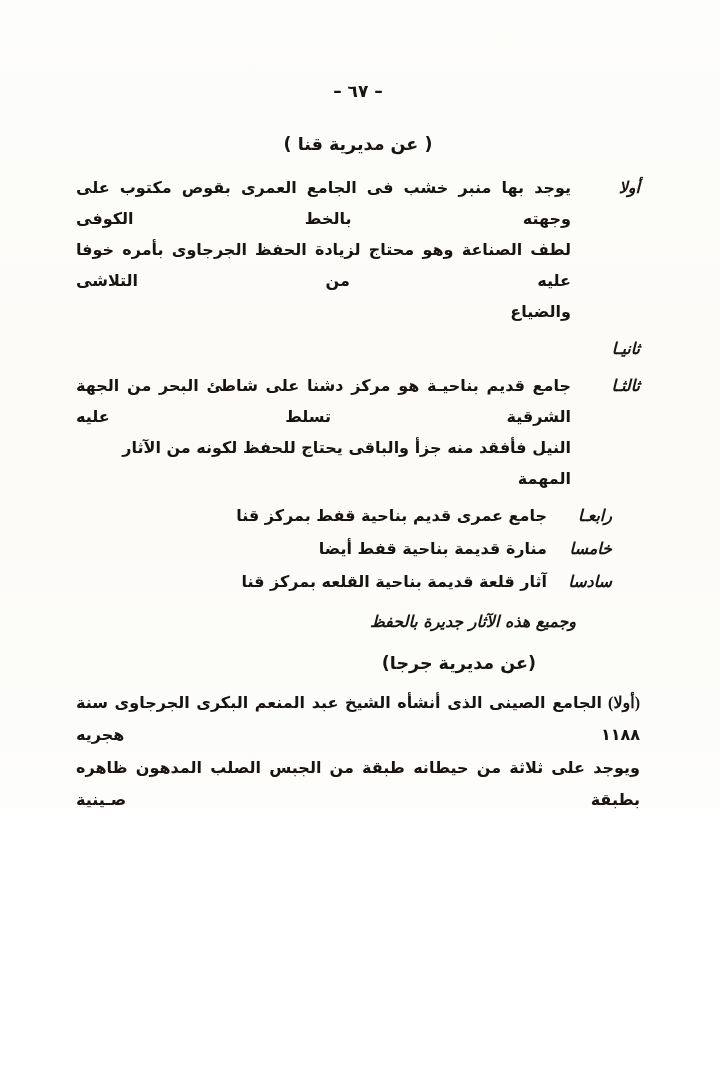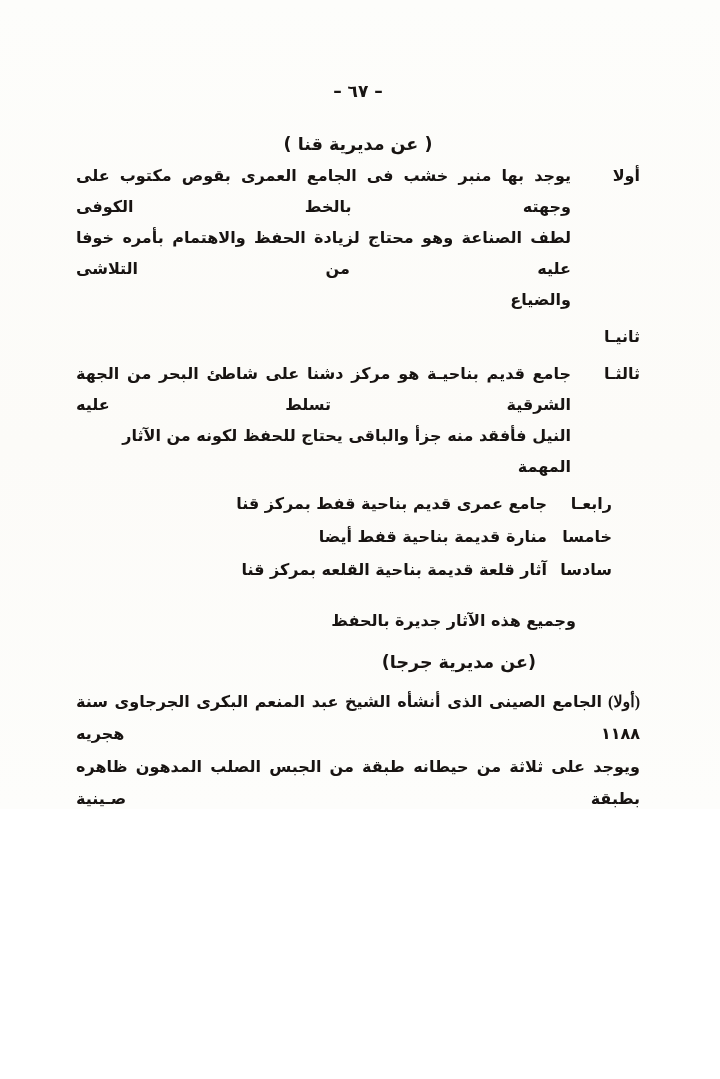--- a/index.html
+++ b/index.html
@@ -22,59 +22,60 @@
     overflow: hidden;
   }
   .pagenum {
     text-align: center;
     font-size: 17px;
     letter-spacing: 2px;
     margin-bottom: 22px;
   }
   .sec-heading {
     font-size: 17.5px;
-    margin-bottom: 0;
+    margin-bottom: 12px;
   }
   .h-center { text-align: center; }
   .h-girga {
     width: fit-content;
     margin: 0 104px 8px 0;
   }
   .item { display: flex; gap: 13px; margin-bottom: 6px; }
-  .item .marker { flex: 0 0 56px; white-space: nowrap; }
+  .item .marker { flex: 0 0 56px; white-space: nowrap; font-style: italic; }
   .item .body { flex: 1 1 auto; min-width: 0; }
   .item.short { margin-right: 28px; margin-bottom: 1px; line-height: 32px; }
   .item.short .marker { flex-basis: 52px; }
   .line { text-align: right; }
   .line.j { text-align: justify; text-align-last: justify; }
   .indent1 { margin-right: 40px; }
   .closing {
-    margin: 19px 64px 10px 0;
+    margin: 8px 64px 10px 0;
     line-height: 32px;
+    font-style: italic;
   }
   .intro .line { line-height: 32px; }
   .intro-l2 { margin-right: 158px; }
   .gpara { margin-top: 4px; }
   .gpara .line { line-height: 32.4px; }
   .inline-marker { margin-left: 6px; font-family: Liberation Serif, serif; }
 </style>
 </head>
 <body>
 
 <div class="page">
 
   <div class="pagenum">– ٦٧ –</div>
 
   <div class="sec-heading h-center">( عن مديرية قنا )</div>
 
   <div class="item">
     <div class="marker">أولا</div>
     <div class="body">
       <div class="line j">يوجد بها منبر خشب فى الجامع العمرى بقوص مكتوب على وجهته بالخط الكوفى</div>
-      <div class="line j">لطف الصناعة وهو محتاج لزيادة الحفظ والاهتمام بأمره خوفا عليه من التلاشى</div>
+      <div class="line j">لطف الصناعة وهو محتاج لزيادة الحفظ الجرجاوى بأمره خوفا عليه من التلاشى</div>
       <div class="line">والضياع</div>
     </div>
   </div>
 
   <div class="item">
     <div class="marker">ثانيـا</div>
   </div>
 
   <div class="item">
     <div class="marker">ثالثـا</div>

